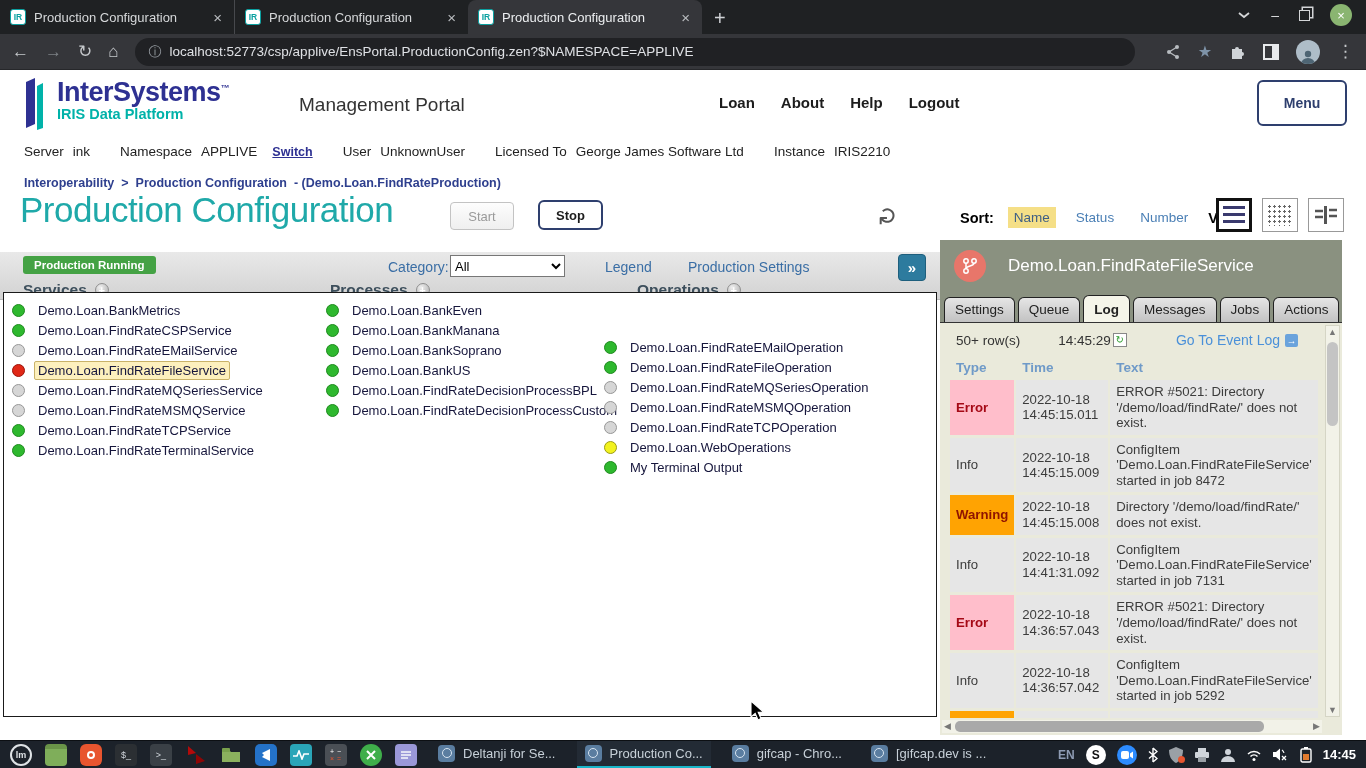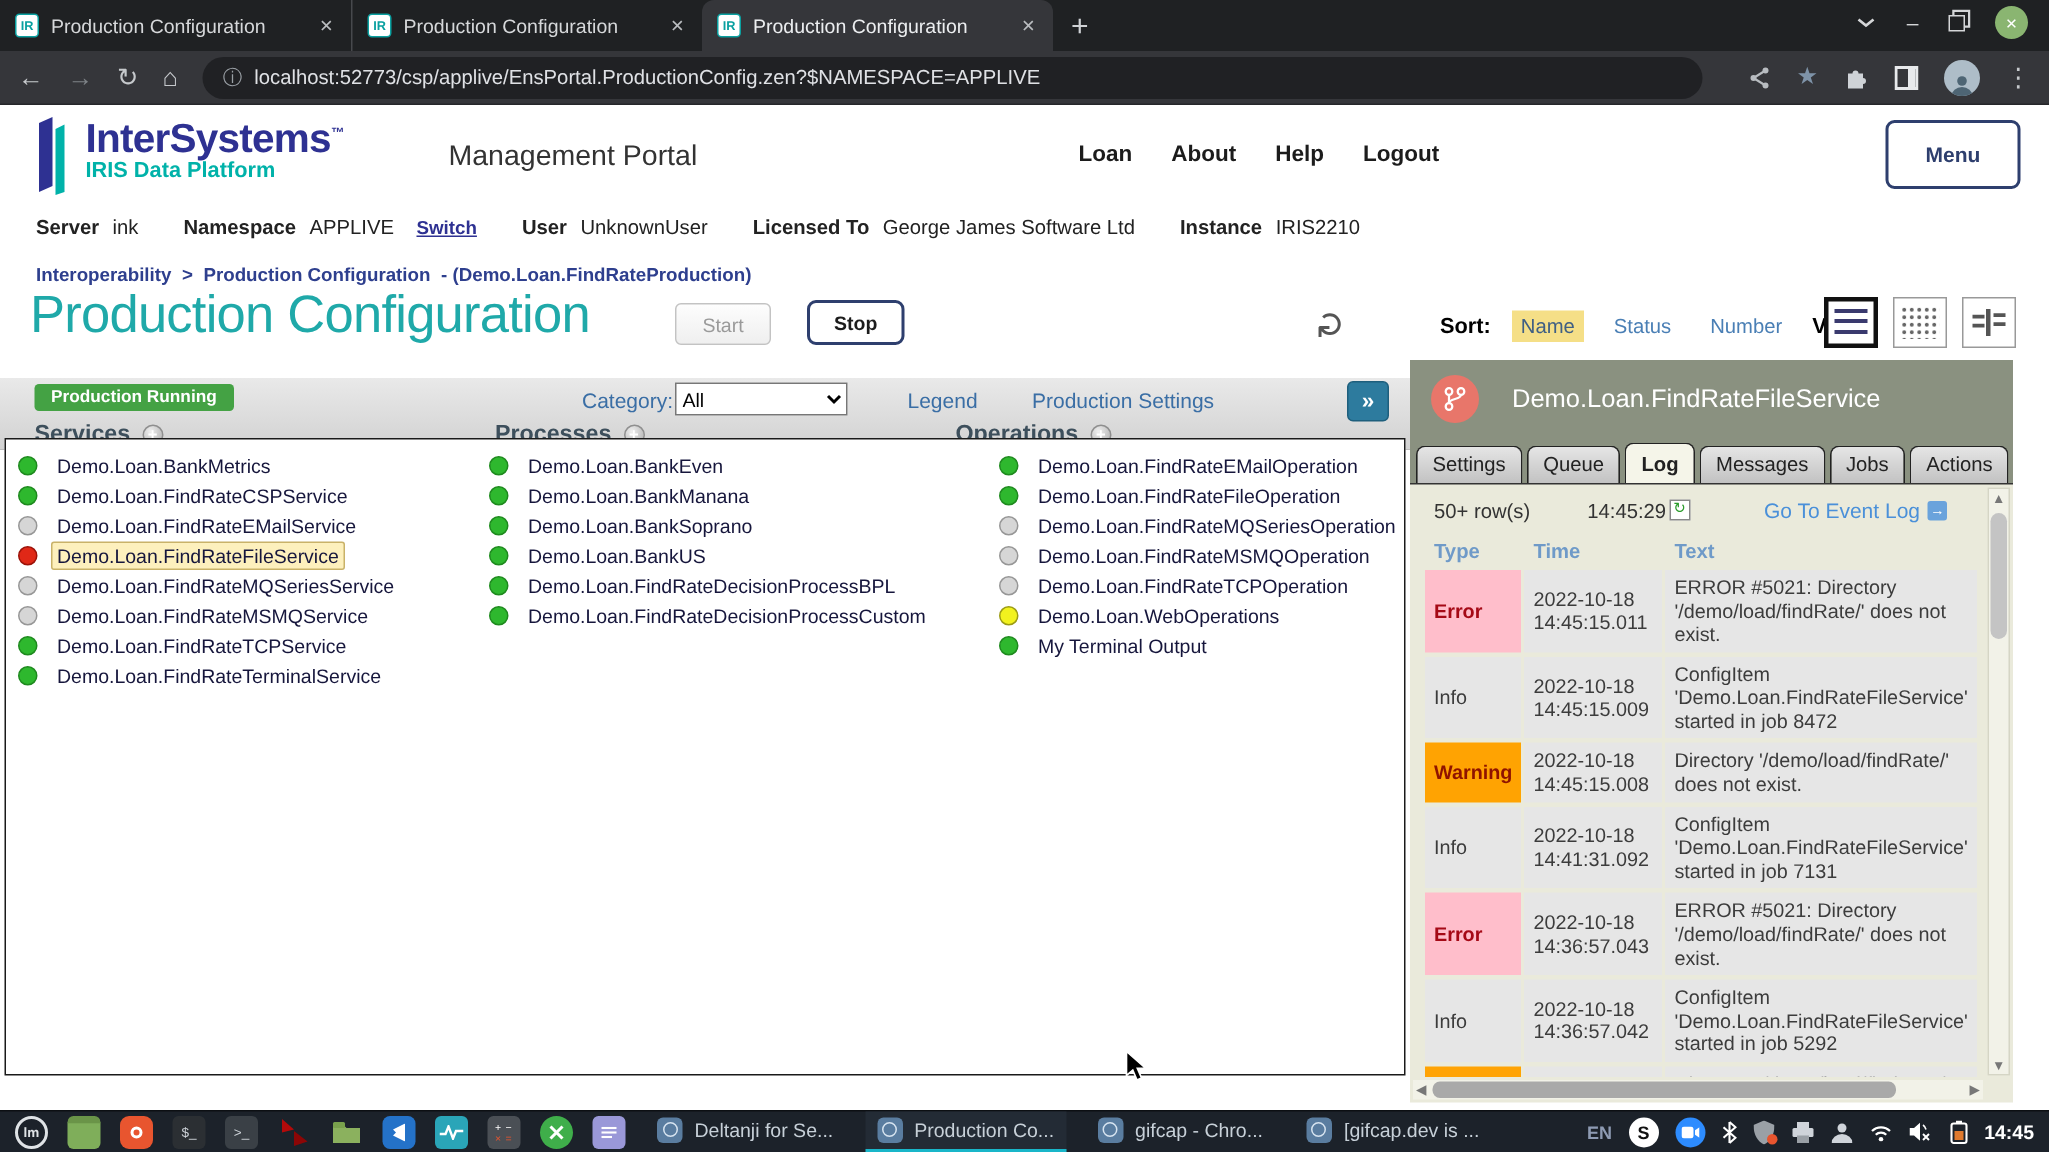--- a/index.html
+++ b/index.html
@@ -37,21 +37,21 @@
   .logo-text-1 { color:#2e3192; font-size:27px; font-weight:bold; letter-spacing:-0.5px; line-height:1.05; }
   .logo-text-1 sup { font-size:9px; }
   .logo-text-2 { color:#00b2a9; font-size:14.5px; font-weight:bold; }
   #portal-title { position:absolute; left:299px; top:24px; font-size:19px; color:#333; }
   #top-nav { position:absolute; left:719px; top:24px; display:flex; gap:26px; }
   .top-nav-link { font-size:15px; font-weight:bold; color:#1c1c1c; cursor:pointer; }
   #menu-btn { position:absolute; left:1257px; top:10px; width:90px; height:46px; border:2px solid #2e3f6e; border-radius:6px; background:#fff; color:#2e3f6e; font-weight:bold; font-size:14px; display:flex; align-items:center; justify-content:center; }
 
   #info-bar { position:absolute; left:24px; top:74px; display:flex; align-items:center; gap:30px; font-size:13.5px; color:#222; }
   .info-group { display:flex; gap:9px; align-items:center; }
-  .info-label { font-weight:bold; }
+  .info-label { font-weight:normal; }
   .switch-link { color:#2e3192; text-decoration:underline; font-size:12.5px; font-weight:bold; margin-left:6px; }
 
   #breadcrumb { position:absolute; left:24px; top:106px; font-size:12.5px; font-weight:bold; color:#2e3f8e; display:flex; gap:7px; }
   #breadcrumb .crumb-link { cursor:pointer; }
   #page-title { position:absolute; left:20px; top:120px; font-size:35px; color:#1fa9a9; letter-spacing:-0.5px; }
   #start-btn { position:absolute; left:450px; top:132px; width:64px; height:28px; border:1px solid #c3c3c3; border-radius:4px; background:linear-gradient(#fdfdfd,#efefef); color:#9a9a9a; font-size:13px; }
   #stop-btn { position:absolute; left:538px; top:130px; width:65px; height:30px; border:2px solid #2e3f6e; border-radius:6px; background:#fff; color:#1c1c1c; font-weight:bold; font-size:13px; }
   #refresh-circ { position:absolute; left:878px; top:132px; font-size:24px; color:#555; transform:rotate(-90deg); }
 
   #sort-cluster { position:absolute; left:960px; top:137px; display:flex; align-items:center; gap:14px;text-align:center; }
@@ -392,21 +392,21 @@
             <span class="dot green"></span>
             <span class="svc-label">Demo.Loan.FindRateDecisionProcessBPL</span>
           </div>
 
           <div class="svc-item">
             <span class="dot green"></span>
             <span class="svc-label">Demo.Loan.FindRateDecisionProcessCustom</span>
           </div>
 
       </div>
-      <div class="svc-col" style="left:662px;">
+      <div class="svc-col" style="left:600px;margin-top:37px;">
 
           <div class="svc-item">
             <span class="dot green"></span>
             <span class="svc-label">Demo.Loan.FindRateEMailOperation</span>
           </div>
 
           <div class="svc-item">
             <span class="dot green"></span>
             <span class="svc-label">Demo.Loan.FindRateFileOperation</span>
           </div>

